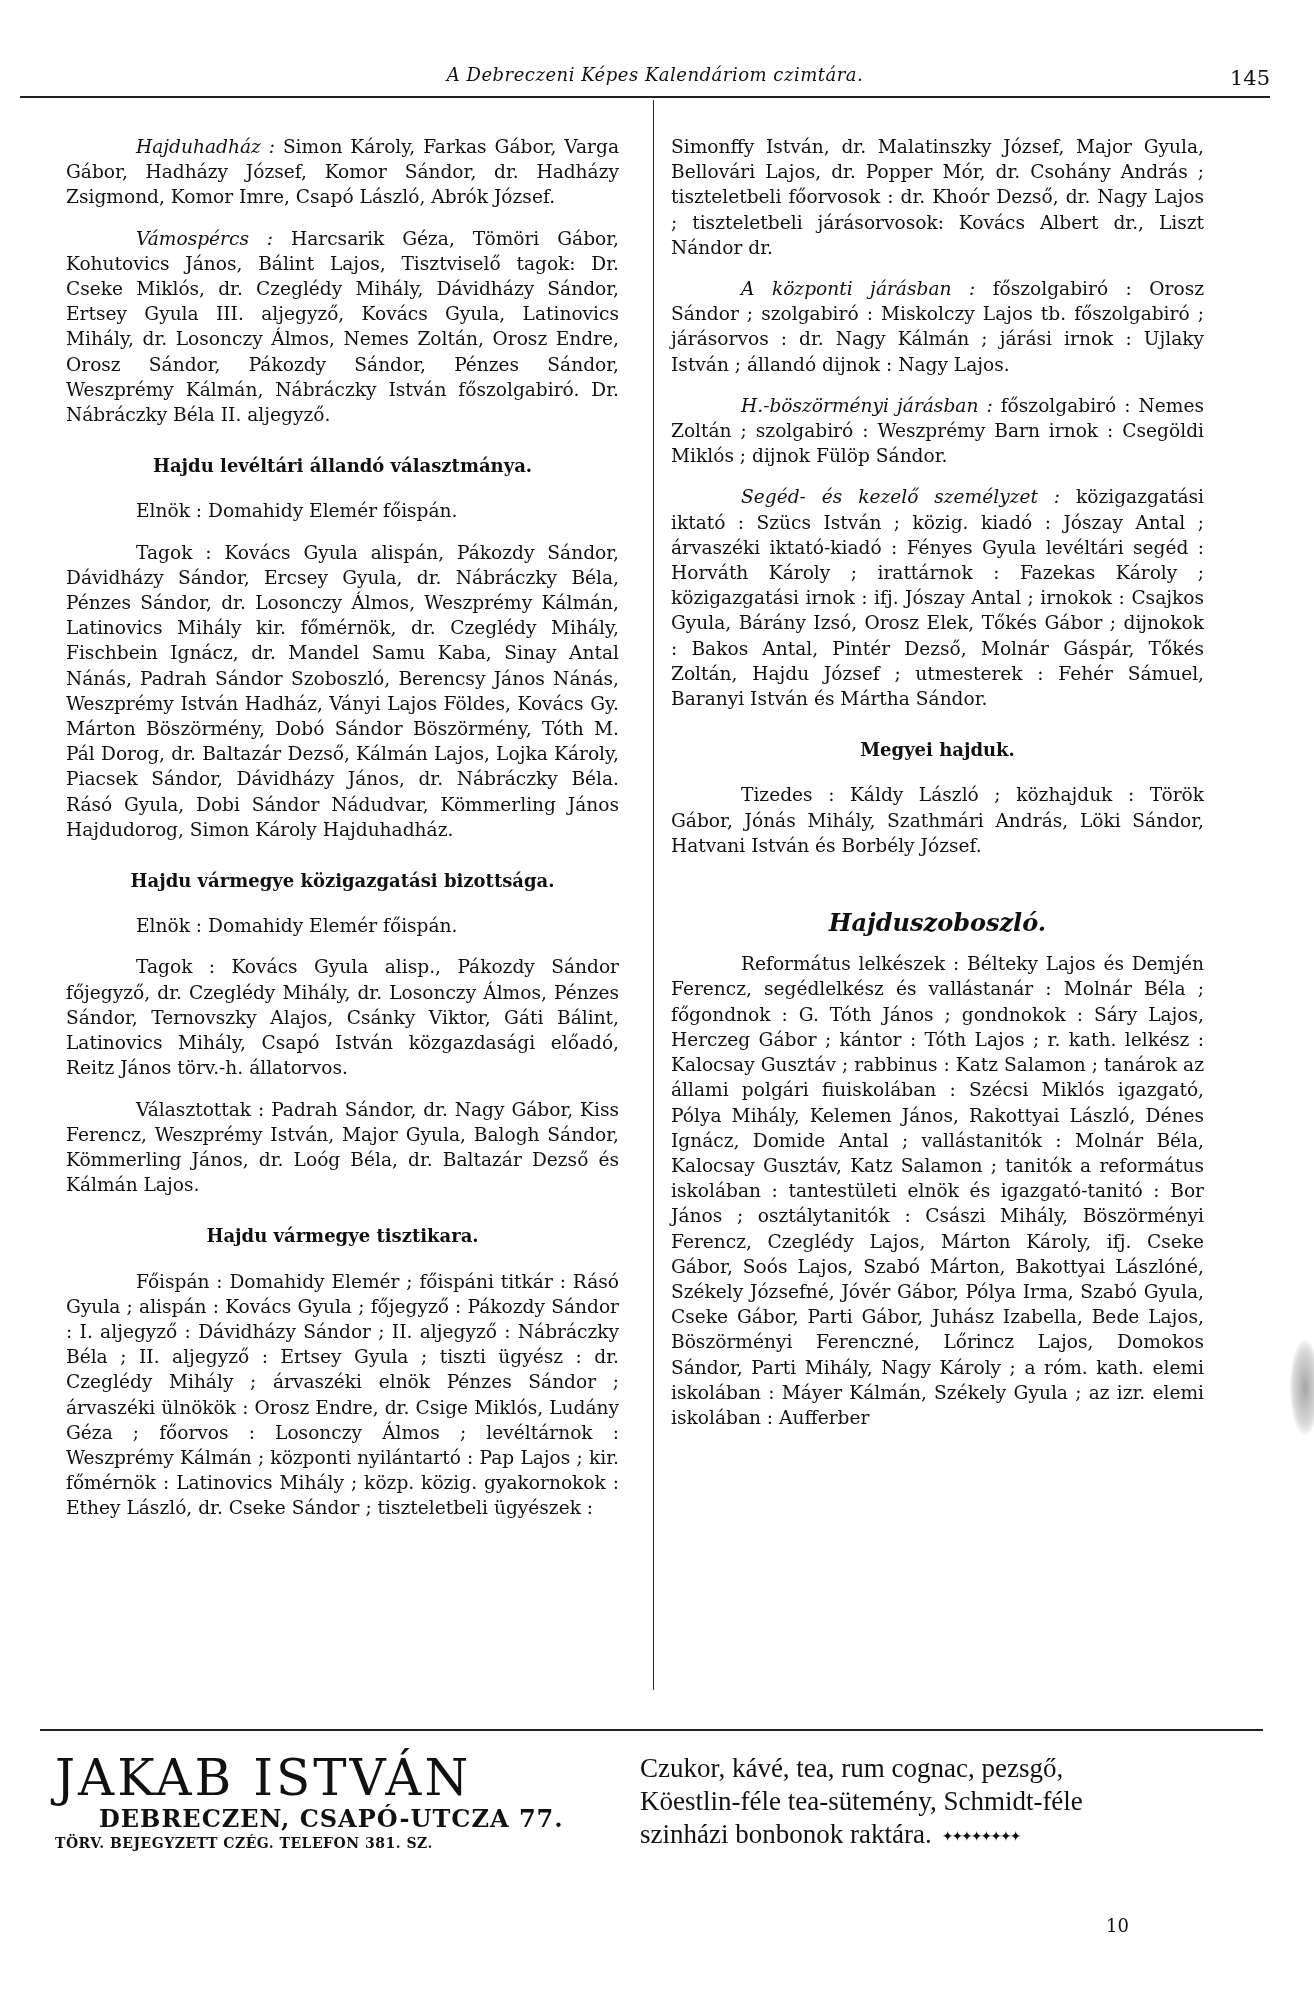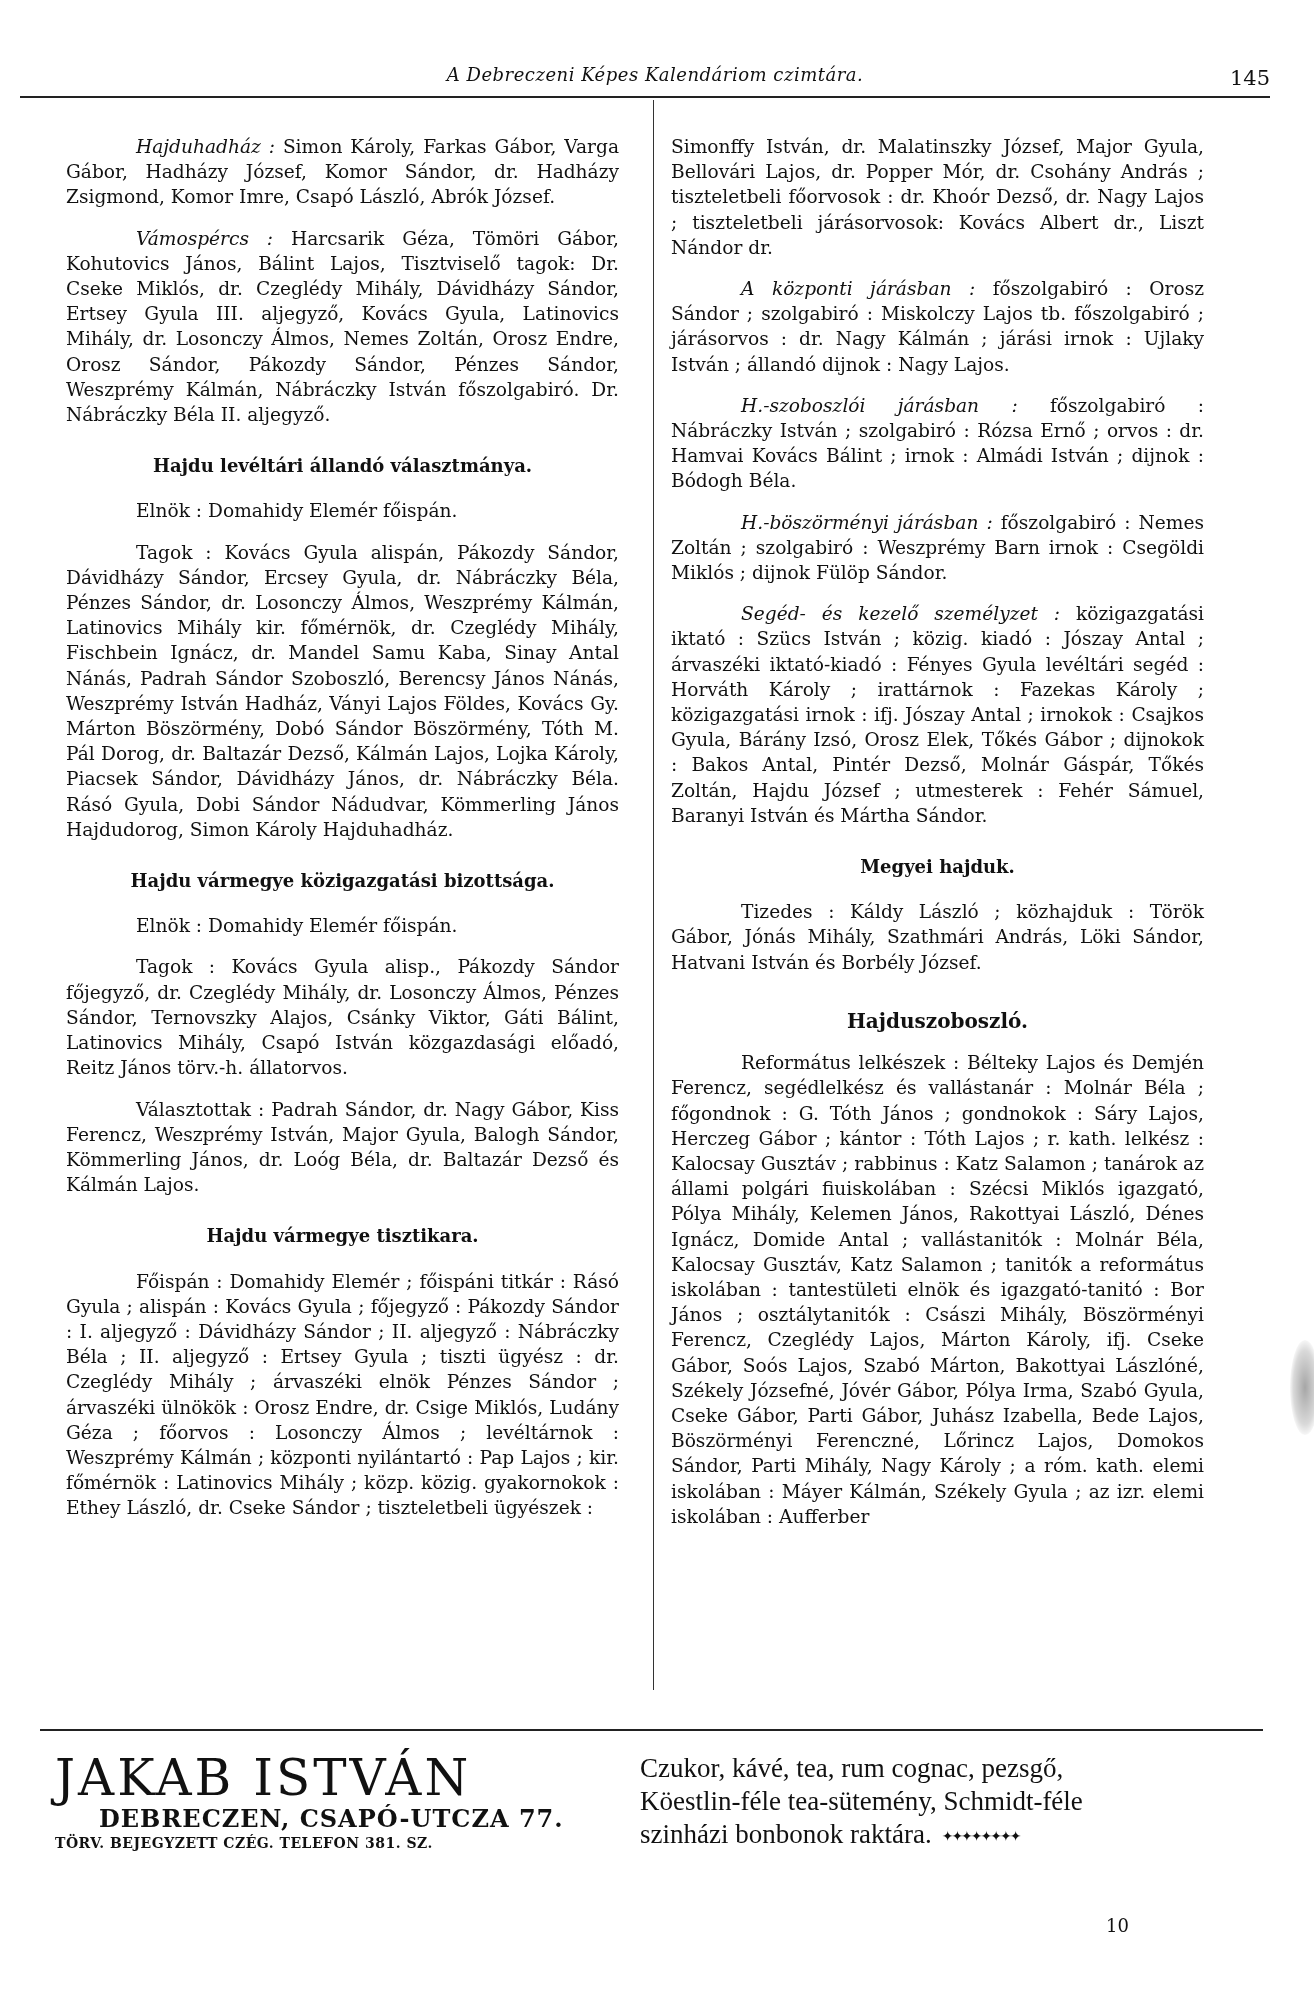--- a/index.html
+++ b/index.html
@@ -10,21 +10,21 @@
   .page-number { position: absolute; right: 0; top: 10px; font-size: 21px; }
   .rule-top { position: absolute; left: 20px; top: 96px; width: 1250px; height: 2px; background: #222; }
   .col-divider { position: absolute; left: 653px; top: 100px; width: 1px; height: 1590px; background: #333; }
   .column { position: absolute; top: 118px; font-size: 18.6px; line-height: 25.2px; text-align: justify; }
   .col-left { left: 50px; width: 585px; }
   .col-right { left: 655px; width: 565px; }
   .para { margin: 16px; text-indent: 70px; hyphens: manual; }
   .para.noindent { text-indent: 0; }
   .lead { font-style: italic; }
   .section-heading { text-align: center; font-weight: bold; font-size: 18px; margin: 26px 0 20px; text-indent: 0; }
-  .town-heading { text-align: center; font-weight: bold; font-size: 20px; margin: 34px 0 16px; }
+  .town-heading { text-align: center; font-weight: bold; font-size: 24px; margin: 52px 0 16px; font-style: italic; }
   .rule-bottom { position: absolute; left: 40px; top: 1729px; width: 1223px; height: 2px; background: #222; }
   .ad-left { position: absolute; left: 55px; top: 1745px; width: 560px; }
   .ad-name { font-family: "DejaVu Serif", serif; font-size: 50px; font-weight: normal; letter-spacing: 3px; line-height: 54px; margin: 6px 0 0 0; white-space: nowrap; }
   .ad-address { font-weight: bold; font-size: 24px; letter-spacing: 1px; line-height: 28px; white-space: nowrap; margin-left: 44px; }
   .ad-reg { font-weight: bold; font-size: 14px; letter-spacing: 0.5px; line-height: 20px; white-space: nowrap; }
   .ad-reg span { display: inline-block; }
   .ad-right { position: absolute; left: 640px; top: 1752px; width: 600px; font-family: "Liberation Serif", serif; font-size: 27px; line-height: 33px; }
   .ad-right div { white-space: nowrap; }
   .ornament { font-size: 14px; letter-spacing: -2px; margin-left: 10px; vertical-align: middle; }
   .signature { position: absolute; left: 1106px; top: 1915px; font-size: 18px; }
@@ -55,21 +55,20 @@
     <p class="para">Tagok : Kovács Gyula alisp., Pákozdy Sándor főjegyző, dr. Czeglédy Mihály, dr. Losonczy Álmos, Pénzes Sándor, Ternovszky Alajos, Csánky Viktor, Gáti Bálint, Latinovics Mihály, Csapó István közgazdasági előadó, Reitz János törv.-h. állatorvos.</p>
     <p class="para">Választottak : Padrah Sándor, dr. Nagy Gábor, Kiss Ferencz, Weszprémy István, Major Gyula, Balogh Sándor, Kömmerling János, dr. Loóg Béla, dr. Baltazár Dezső és Kálmán Lajos.</p>
 
     <div class="section-heading">Hajdu vármegye tisztikara.</div>
     <p class="para">Főispán : Domahidy Elemér ; főispáni titkár : Rásó Gyula ; alispán : Kovács Gyula ; főjegyző : Pákozdy Sándor : I. aljegyző : Dávidházy Sándor ; II. aljegyző : Nábráczky Béla ; II. aljegyző : Ertsey Gyula ; tiszti ügyész : dr. Czeglédy Mihály ; árvaszéki elnök Pénzes Sándor ; árvaszéki ülnökök : Orosz Endre, dr. Csige Miklós, Ludány Géza ; főorvos : Losonczy Álmos ; levéltárnok : Weszprémy Kálmán ; központi nyilántartó : Pap Lajos ; kir. főmérnök : Latinovics Mihály ; közp. közig. gyakornokok : Ethey László, dr. Cseke Sándor ; tiszteletbeli ügyészek :</p>
   </div>
 
   <div class="column col-right">
     <p class="para noindent">Simonffy István, dr. Malatinszky József, Major Gyula, Bellovári Lajos, dr. Popper Mór, dr. Csohány András ; tiszteletbeli főorvosok : dr. Khoór Dezső, dr. Nagy Lajos ; tiszteletbeli járásorvosok: Kovács Albert dr., Liszt Nándor dr.</p>
     <p class="para"><span class="lead">A központi járásban :</span><span> főszolgabiró : Orosz Sándor ; szolgabiró : Miskolczy Lajos tb. főszolgabiró ; járásorvos : dr. Nagy Kálmán ; járási irnok : Ujlaky István ; állandó dijnok : Nagy Lajos.</span></p>
-    <p class="para"><span class="lead">H.-szoboszlói járásban :</span><span> főszolgabiró : Nábráczky István ; szolgabiró : Rózsa Ernő ; orvos : dr. Hamvai Kovács Bálint ; irnok : Almádi István ; dijnok : Bódogh Béla.</span></p>
     <p class="para"><span class="lead">H.-böszörményi járásban :</span><span> főszolgabiró : Nemes Zoltán ; szolgabiró : Weszprémy Barn irnok : Csegöldi Miklós ; dijnok Fülöp Sándor.</span></p>
     <p class="para"><span class="lead">Segéd- és kezelő személyzet :</span><span> közigazgatási iktató : Szücs István ; közig. kiadó : Jószay Antal ; árvaszéki iktató-kiadó : Fényes Gyula levéltári segéd : Horváth Károly ; irattárnok : Fazekas Károly ; közigazgatási irnok : ifj. Jószay Antal ; irnokok : Csajkos Gyula, Bárány Izsó, Orosz Elek, Tőkés Gábor ; dijnokok : Bakos Antal, Pintér Dezső, Molnár Gáspár, Tőkés Zoltán, Hajdu József ; utmesterek : Fehér Sámuel, Baranyi István és Mártha Sándor.</span></p>
 
     <div class="section-heading">Megyei hajduk.</div>
     <p class="para">Tizedes : Káldy László ; közhajduk : Török Gábor, Jónás Mihály, Szathmári András, Löki Sándor, Hatvani István és Borbély József.</p>
 
     <div class="town-heading">Hajduszoboszló.</div>
     <p class="para">Református lelkészek : Bélteky Lajos és Demjén Ferencz, segédlelkész és vallástanár : Molnár Béla ; főgondnok : G. Tóth János ; gondnokok : Sáry Lajos, Herczeg Gábor ; kántor : Tóth Lajos ; r. kath. lelkész : Kalocsay Gusztáv ; rabbinus : Katz Salamon ; tanárok az állami polgári fiuiskolában : Szécsi Miklós igazgató, Pólya Mihály, Kelemen János, Rakottyai László, Dénes Ignácz, Domide Antal ; vallástanitók : Molnár Béla, Kalocsay Gusztáv, Katz Salamon ; tanitók a református iskolában : tantestületi elnök és igazgató-tanitó : Bor János ; osztálytanitók : Császi Mihály, Böszörményi Ferencz, Czeglédy Lajos, Márton Károly, ifj. Cseke Gábor, Soós Lajos, Szabó Márton, Bakottyai Lászlóné, Székely Józsefné, Jóvér Gábor, Pólya Irma, Szabó Gyula, Cseke Gábor, Parti Gábor, Juhász Izabella, Bede Lajos, Böszörményi Ferenczné, Lőrincz Lajos, Domokos Sándor, Parti Mihály, Nagy Károly ; a róm. kath. elemi iskolában : Máyer Kálmán, Székely Gyula ; az izr. elemi iskolában : Aufferber</p>
   </div>
 

